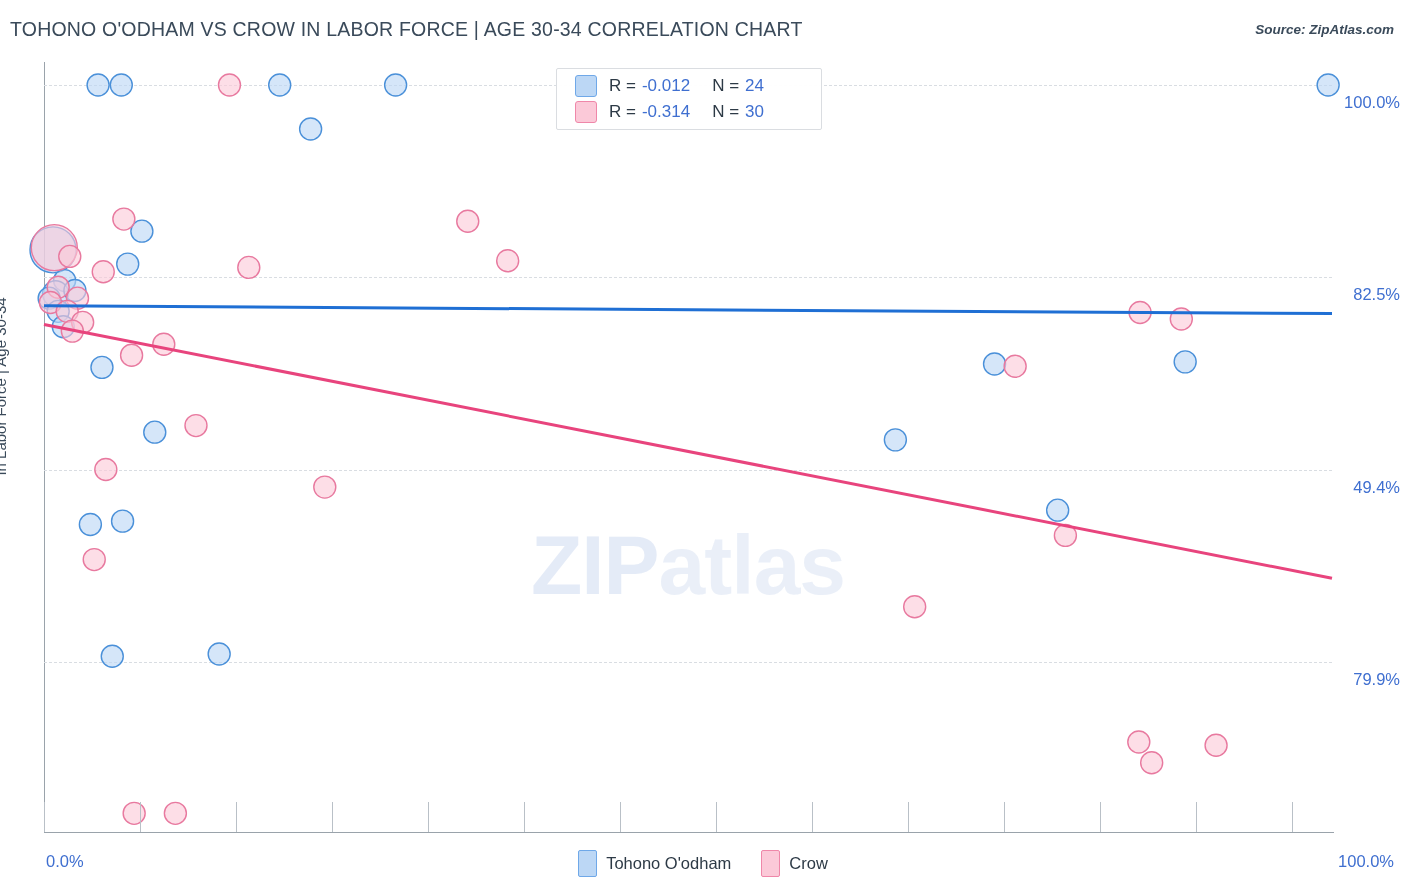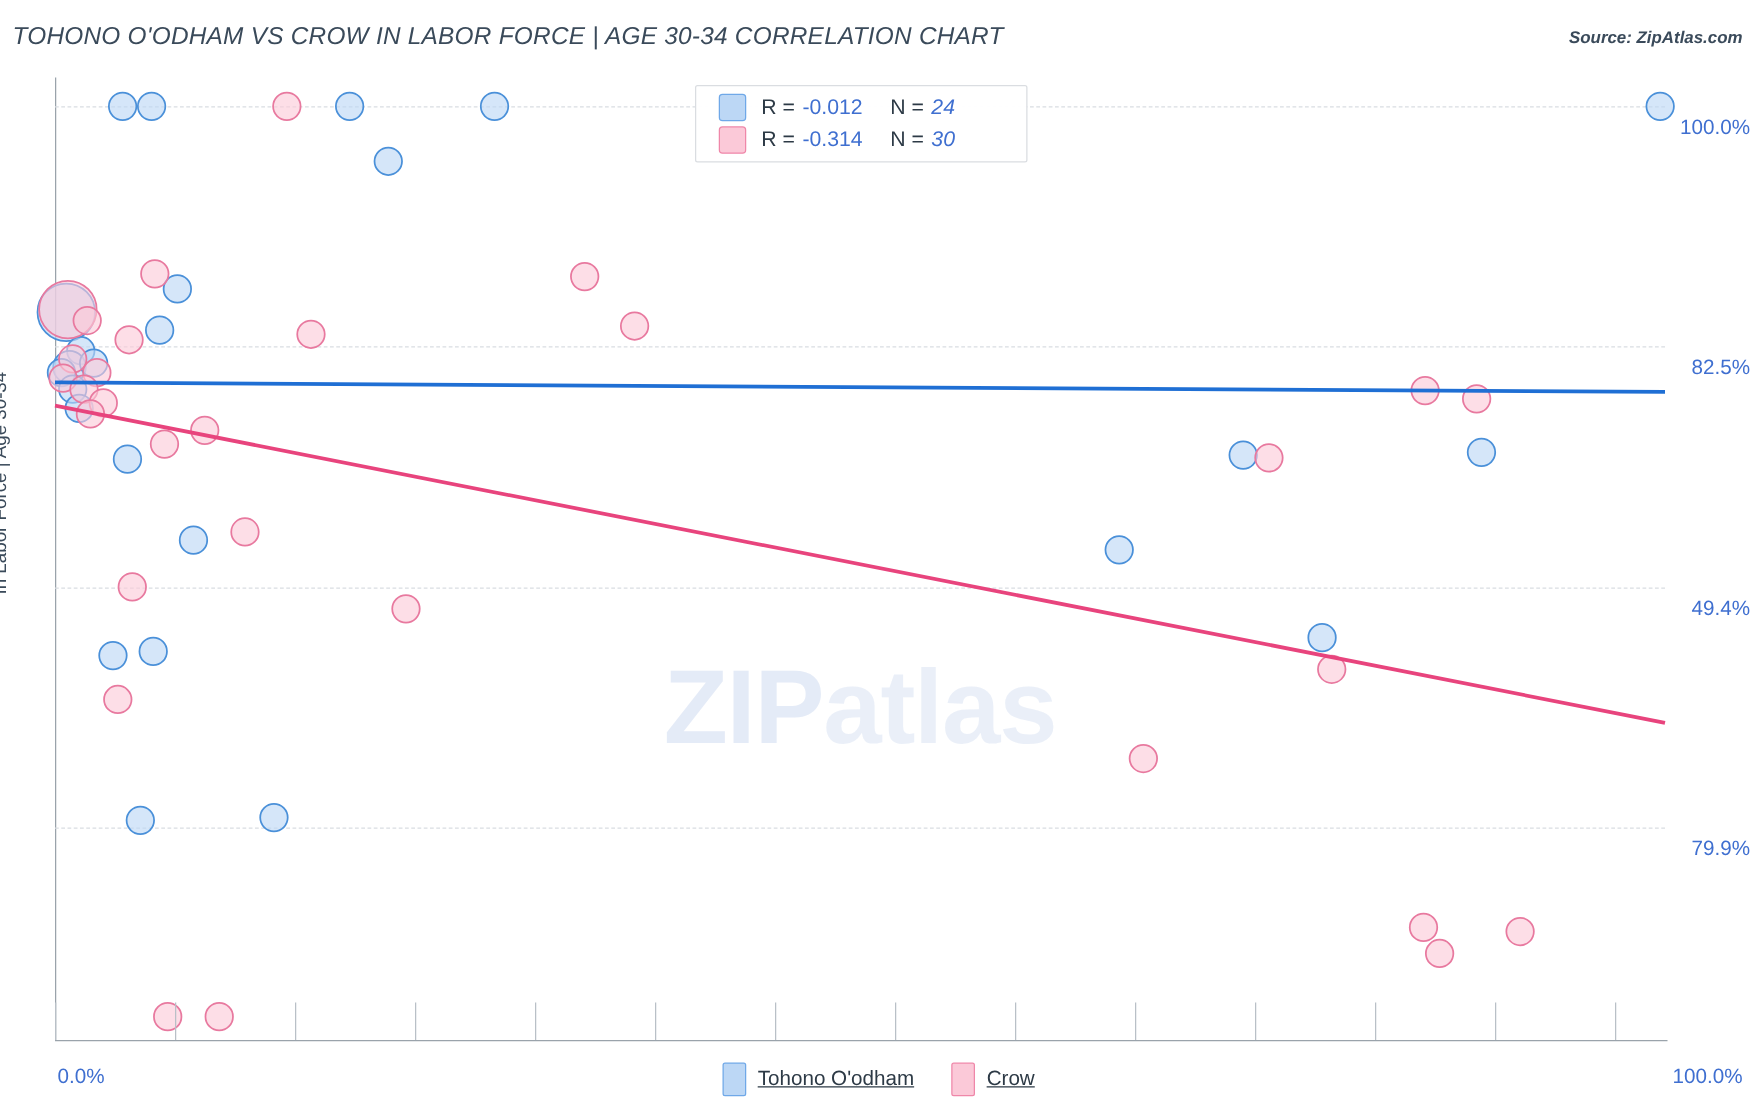--- a/index.html
+++ b/index.html
@@ -9,21 +9,20 @@
     font-family:"Liberation Sans", sans-serif;
     overflow:hidden;
     position:relative;
   }
   #chart-root{position:absolute;inset:0;}
 
   .title{
     position:absolute;left:10px;top:18px;
     font-size:19.5px;color:#3a4a5a;letter-spacing:.2px;
     white-space:nowrap;
-    font-style:italic;
   }
   .source{
     position:absolute;right:12px;top:22px;
     font-size:13.5px;color:#3a4a5a;font-style:italic;font-weight:bold;
     white-space:nowrap;
   }
 
   .plot{
     position:absolute;left:44px;top:62px;
     width:1288px;height:770px;
@@ -94,29 +93,29 @@
     white-space:nowrap;
   }
   .legrow.r1{top:4px;}
   .legrow.r2{top:30px;}
   .swatch{width:20px;height:20px;border-radius:3px;margin-right:12px;}
   .sw-blue{background:#bcd7f5;border:1px solid #6fa8e8;}
   .sw-pink{background:#fbc9d8;border:1px solid #ef87a9;}
   .lg-k{font-size:17px;color:#2d3a46;}
   .lg-v{font-size:17px;color:#3f6fd0;margin-left:6px;}
   .lg-n{font-size:17px;color:#2d3a46;margin-left:22px;}
-  .lg-nv{font-size:17px;color:#3f6fd0;margin-left:6px;font-style:italic;}
+  .lg-nv{font-size:17px;color:#3f6fd0;margin-left:6px;}
 
   .bottom-legend{
     position:absolute;left:0;top:850px;width:1406px;
     display:flex;justify-content:center;align-items:center;gap:30px;
   }
   .bl-item{display:flex;align-items:center;gap:9px;}
   .bl-sw{width:17px;height:25px;border-radius:2px;}
-  .bl-label{font-size:16.5px;color:#2d3a46;white-space:nowrap;text-decoration:underline;}
+  .bl-label{font-size:16.5px;color:#2d3a46;white-space:nowrap;}
 </style>
 </head>
 <body>
 
 <div id="chart-root">
 
   <div class="title">TOHONO O'ODHAM VS CROW IN LABOR FORCE | AGE 30-34 CORRELATION CHART</div>
   <div class="source">Source: ZipAtlas.com</div>
 
   <div class="axis-y-line"></div>

